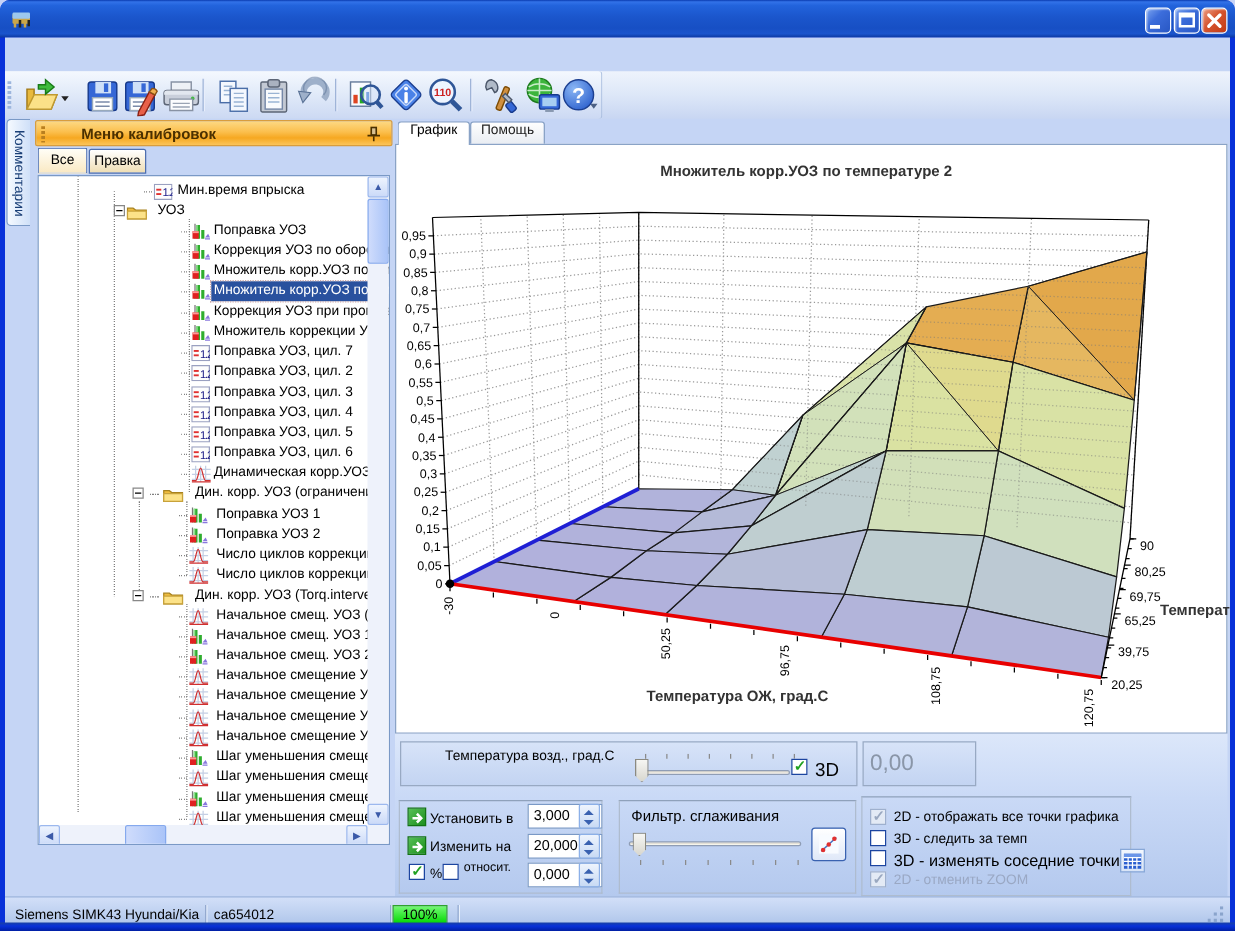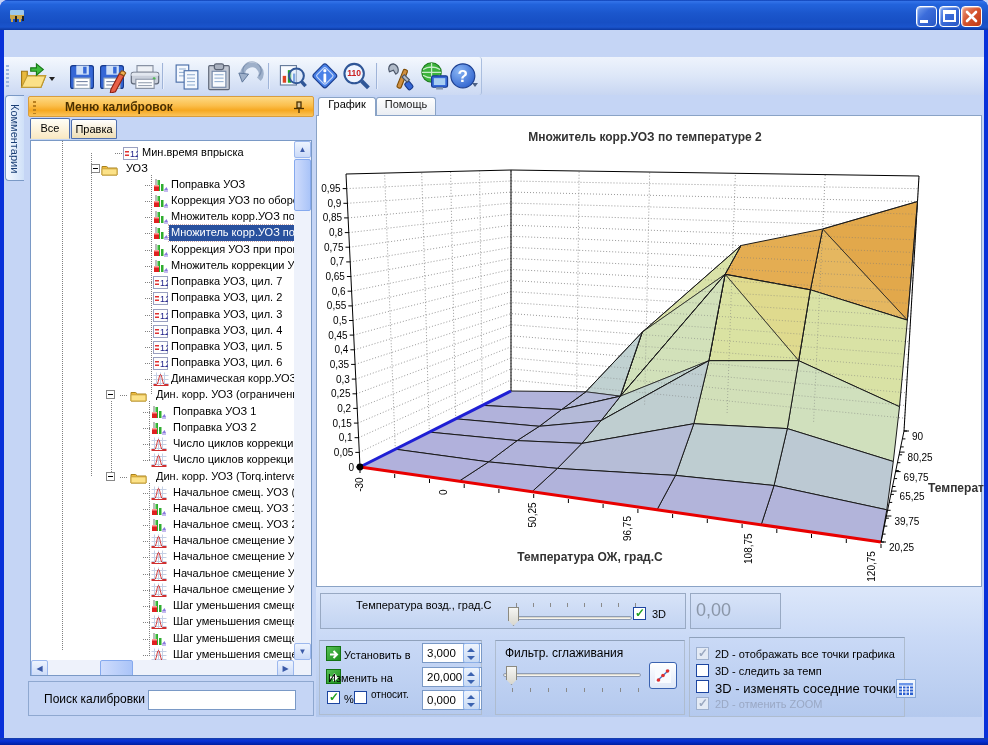--- a/index.html
+++ b/index.html
@@ -676,24 +676,20 @@
           <span class="lbl">Шаг уменьшения смещени</span>
         </div>
         <div class="sb" style="left:263px;top:0;width:17px;height:536px"></div>
         <div class="sbtn" style="left:263px;top:0">▲</div>
         <div class="sbtn" style="left:263px;top:502px">▼</div>
         <div class="sthumb" style="left:263px;top:18px;width:17px;height:52px"></div>
         <div class="sb" style="left:0px;top:519px;width:263px;height:17px"></div>
         <div class="sbtn" style="left:0px;top:519px">◀</div>
         <div class="sbtn" style="left:246px;top:519px">▶</div>
         <div class="sthumb" style="left:69px;top:519px;width:33px;height:17px"></div>
-      </div>
-  <div id="searchbox">
-        <div class="slbl">Поиск калибровки</div>
-        <div class="sinp"></div>
       </div>
  </div>
  <div id="rpanel">
   <div class="rtab" id="rtab2">Помощь</div>
   <div class="rtab" id="rtab1">График</div>
   <div id="chartpanel">
         <div class="abs" style="left:-1px;top:-23px"><svg width="672" height="493" viewBox="316 93 672 493" font-family="Liberation Sans, sans-serif">
 <polygon points="360.0,467.0 346.0,174.0 511.0,170.0 511.0,391.0" fill="#ffffff"></polygon>
 <polygon points="511.0,391.0 511.0,170.0 919.0,176.0 904.0,431.0" fill="#ffffff"></polygon>
 <polygon points="360.0,467.0 881.0,542.0 904.0,431.0 511.0,391.0" fill="#ffffff"></polygon>
@@ -940,21 +936,21 @@
           <line x1="38.5" y1="0" x2="38.5" y2="4" stroke="#8a8a8a"></line>
           <line x1="55.5" y1="0" x2="55.5" y2="4" stroke="#8a8a8a"></line>
           <line x1="72.5" y1="0" x2="72.5" y2="4" stroke="#8a8a8a"></line>
           <line x1="89.5" y1="0" x2="89.5" y2="4" stroke="#8a8a8a"></line>
           <line x1="106.5" y1="0" x2="106.5" y2="4" stroke="#8a8a8a"></line>
           <line x1="123.5" y1="0" x2="123.5" y2="4" stroke="#8a8a8a"></line>
         </svg>
         <div class="slider-tr" style="left:194px;top:29px;width:122px"></div>
         <div class="slider-th" style="left:192px;top:20px"></div>
         <div class="cb checked" style="left:317px;top:20px"></div>
-        <div class="abs" style="left:336px;top:21px;font-size:11px">3D</div>
+        <div class="abs" style="left:336px;top:21px;font-size:15px">3D</div>
         <div class="sunk" style="left:374px;top:6px;width:91px;height:36px"></div>
         <div class="abs" style="left:380px;top:13px;font-size:18px;color:#8a96a8">0,00</div>
         <div class="grp" style="left:3px;top:53px;width:163px;height:75px"></div>
         <div class="grp" style="left:179px;top:53px;width:190px;height:75px"></div>
         <div class="grp" style="left:373px;top:50px;width:216px;height:80px"></div>
         <div class="garr" style="left:10px;top:59px">
           <svg width="15" height="15" style="position:absolute;left:0;top:0">
             <path d="M3 7.5 L9 7.5 M6.5 4 L10 7.5 L6.5 11" stroke="#fff" stroke-width="2" fill="none"></path>
           </svg>
         </div>
@@ -963,21 +959,21 @@
         <div class="spbtn" style="left:147px;top:56px"></div>
         <svg class="abs" style="left:149px;top:60px" width="12" height="14">
           <path d="M6 1 L10 5 L2 5 Z" fill="#3a62b0"></path>
           <path d="M6 13 L10 9 L2 9 Z" fill="#3a62b0"></path>
         </svg>
         <div class="garr" style="left:10px;top:82px">
           <svg width="15" height="15" style="position:absolute;left:0;top:0">
             <path d="M3 7.5 L9 7.5 M6.5 4 L10 7.5 L6.5 11" stroke="#fff" stroke-width="2" fill="none"></path>
           </svg>
         </div>
-        <div class="abs" style="left:12px;top:85px;font-size:11px">Изменить на</div>
+        <div class="abs" style="left:28px;top:85px;font-size:11px">Изменить на</div>
         <div class="spin" style="left:106px;top:80px">20,000</div>
         <div class="spbtn" style="left:147px;top:80px"></div>
         <svg class="abs" style="left:149px;top:84px" width="12" height="14">
           <path d="M6 1 L10 5 L2 5 Z" fill="#3a62b0"></path>
           <path d="M6 13 L10 9 L2 9 Z" fill="#3a62b0"></path>
         </svg>
         <div class="cb checked" style="left:11px;top:104px"></div>
         <div class="abs" style="left:28px;top:106px;font-size:11px">%</div>
         <div class="cb" style="left:38px;top:104px"></div>
         <div class="abs" style="left:55px;top:102px;font-size:10px">относит.</div>
@@ -1026,14 +1022,32 @@
               <line x1="3.5" y1="4" x2="3.5" y2="13"></line>
               <line x1="7" y1="4" x2="7" y2="13"></line>
               <line x1="10.5" y1="4" x2="10.5" y2="13"></line>
             </g>
           </svg>
         </div>
         <div class="cb dis checked" style="left:380px;top:110px"></div>
         <div class="abs" style="left:399px;top:111px;font-size:11px;color:#9aa8c4">2D - отменить ZOOM</div>
       </div>
  </div>
+ <div id="statusbar">
+  <div style="position:absolute;left:8px;top:8px">Siemens SIMK43 Hyundai/Kia</div>
+  <div class="sdiv" style="left:160px"></div>
+  <div style="position:absolute;left:167px;top:8px">ca654012</div>
+  <div class="sdiv" style="left:308px"></div>
+  <div id="pbadge">100%</div>
+  <div class="sdiv" style="left:362px"></div>
+  <svg class="abs" style="left:962px;top:7px" width="14" height="14">
+        <g fill="#8aa4cc">
+          <rect x="10" y="10" width="2.5" height="2.5"></rect>
+          <rect x="10" y="5" width="2.5" height="2.5"></rect>
+          <rect x="10" y="0" width="2.5" height="2.5"></rect>
+          <rect x="5" y="10" width="2.5" height="2.5"></rect>
+          <rect x="5" y="5" width="2.5" height="2.5"></rect>
+          <rect x="0" y="10" width="2.5" height="2.5"></rect>
+        </g>
+      </svg>
+ </div>
 </div>
 <div id="botborder"></div>
 
 </body></html>

